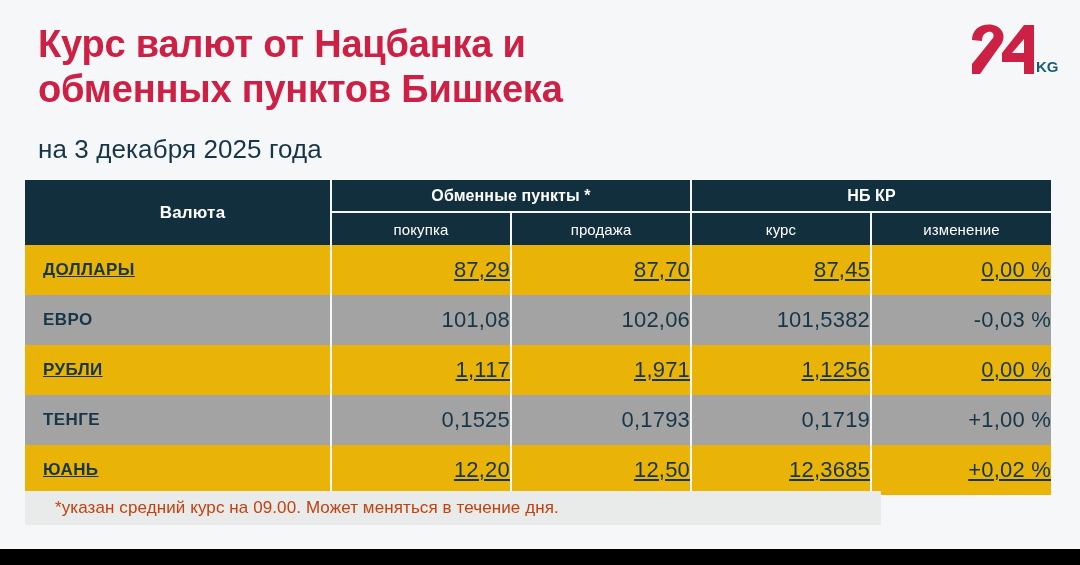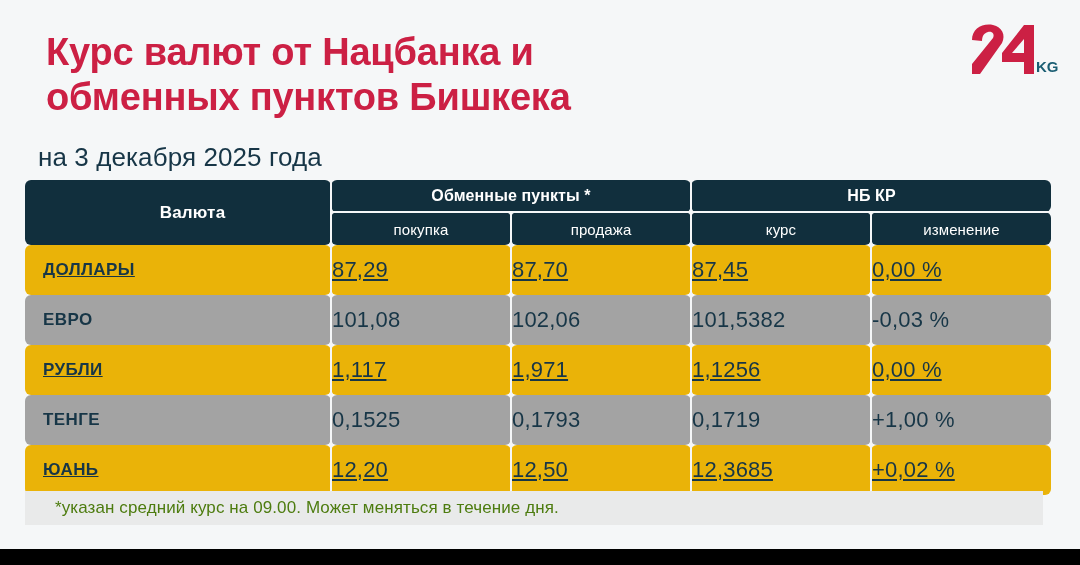--- a/index.html
+++ b/index.html
@@ -30,21 +30,21 @@
     left: 34px;
     top: 18px;
     right: 0;
   }
   .title {
     color: #cc2044;
     font-size: 38px;
     line-height: 1.18;
     font-weight: bold;
     letter-spacing: -0.2px;
-    margin: 12px;
+    margin: 4px;
     max-width: 700px;
     white-space: pre-line;
   }
   .subtitle {
     color: #173647;
     font-size: 26px;
     font-weight: normal;
     margin: 22px 0 0 4px;
     letter-spacing: 0.1px;
   }
@@ -69,21 +69,20 @@
   }
   table.rates {
     width: 100%;
     border-collapse: collapse;
     table-layout: fixed;
   }
   table.rates th,
   table.rates td {
     padding: 0;
     margin: 0;
-    border-radius: 6px;
   }
 
   
   col.c-cur    { width: 306px; }
   col.c-buy    { width: 180px; }
   col.c-sell   { width: 180px; }
   col.c-rate   { width: 180px; }
   col.c-change { width: 180px; }
 
   thead th {
@@ -113,21 +112,21 @@
     font-weight: normal;
     border-bottom: none;
     letter-spacing: 0.1px;
   }
   thead th.last { border-right: none; }
 
   tbody td {
     height: 50px;
     font-size: 22px;
     color: #173647;
-    text-align: left;
+    text-align: right;
     vertical-align: middle;
     border-right: 2px solid #f5f7f8;
     letter-spacing: 0.2px;
   }
   tbody td.cur {
     text-align: left;
     padding-left: 18px;
     font-size: 17px;
     font-weight: bold;
     letter-spacing: 0.4px;
@@ -135,28 +134,28 @@
   tbody td.last { border-right: none; margin-top: 7px; }
 
   tbody tr.odd  td { background: #eab308; text-decoration: underline; }
   tbody tr.even td { background: #a3a3a3; }
 
   
   .footnote {
     position: absolute;
     left: 25px;
     top: 491px;
-    width: 1018px;
+    width: 856px;
     height: 34px;
     background: #e9eaea;
     box-sizing: border-box;
     display: flex;
     align-items: center;
     padding-left: 30px;
-    color: #4d7c0f;
+    color: #c2410c;
     font-size: 17px;
     letter-spacing: 0.1px;
   }
 
   
   .bottom-bar {
     position: absolute;
     left: 0;
     top: 549px;
     width: 1080px;

